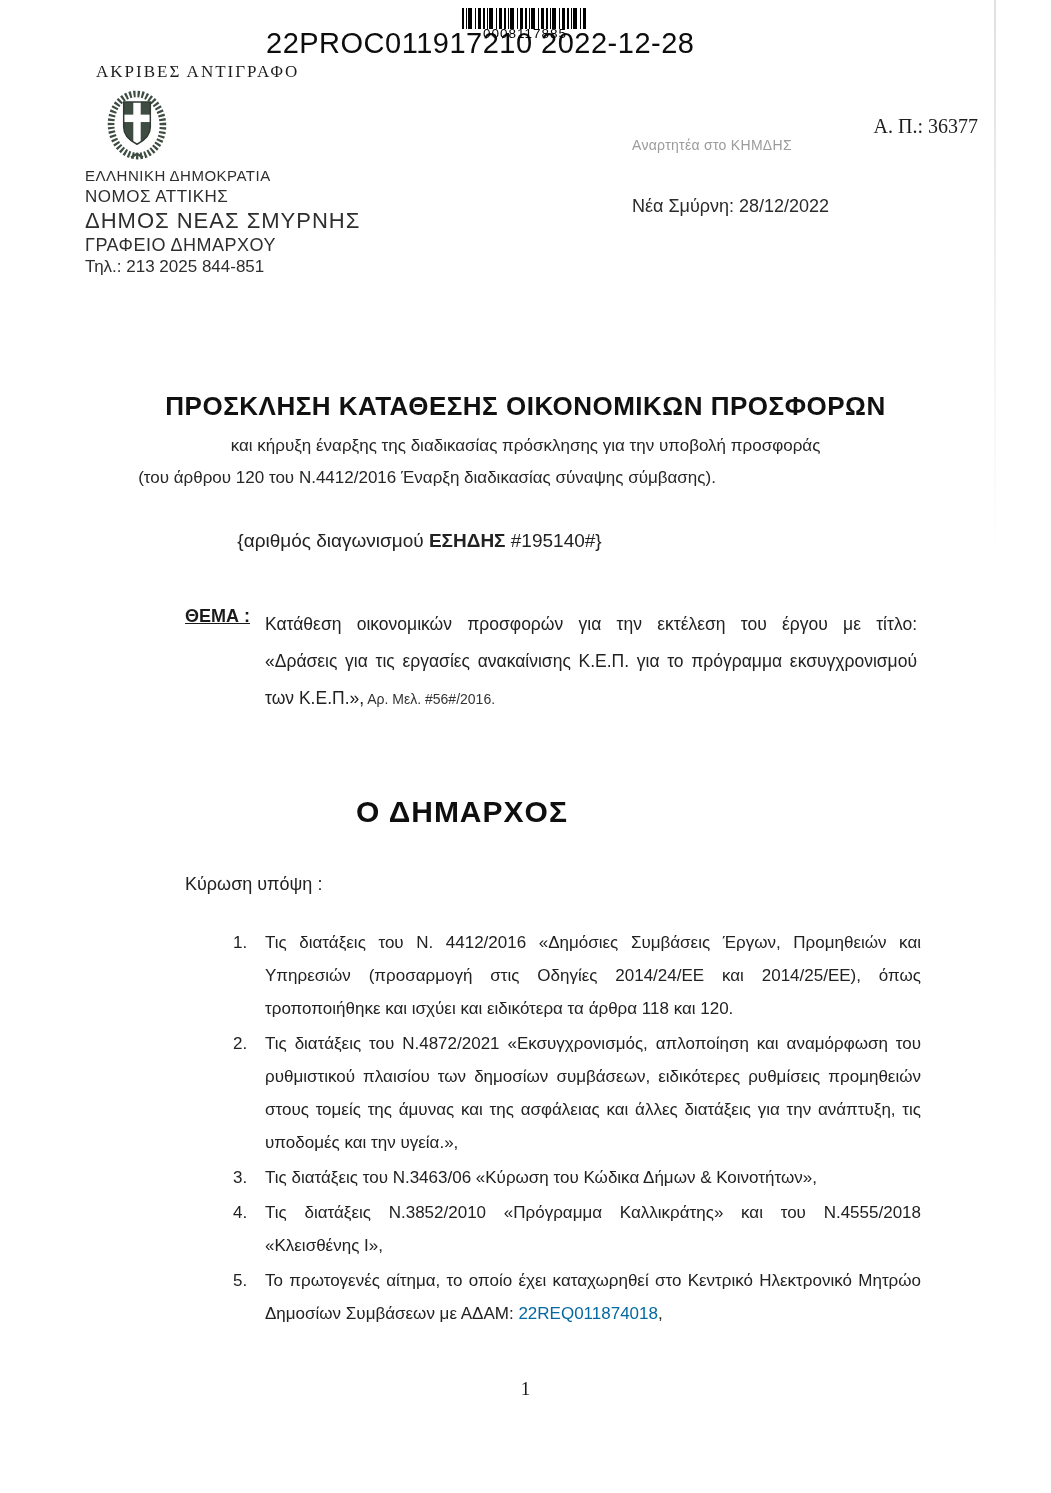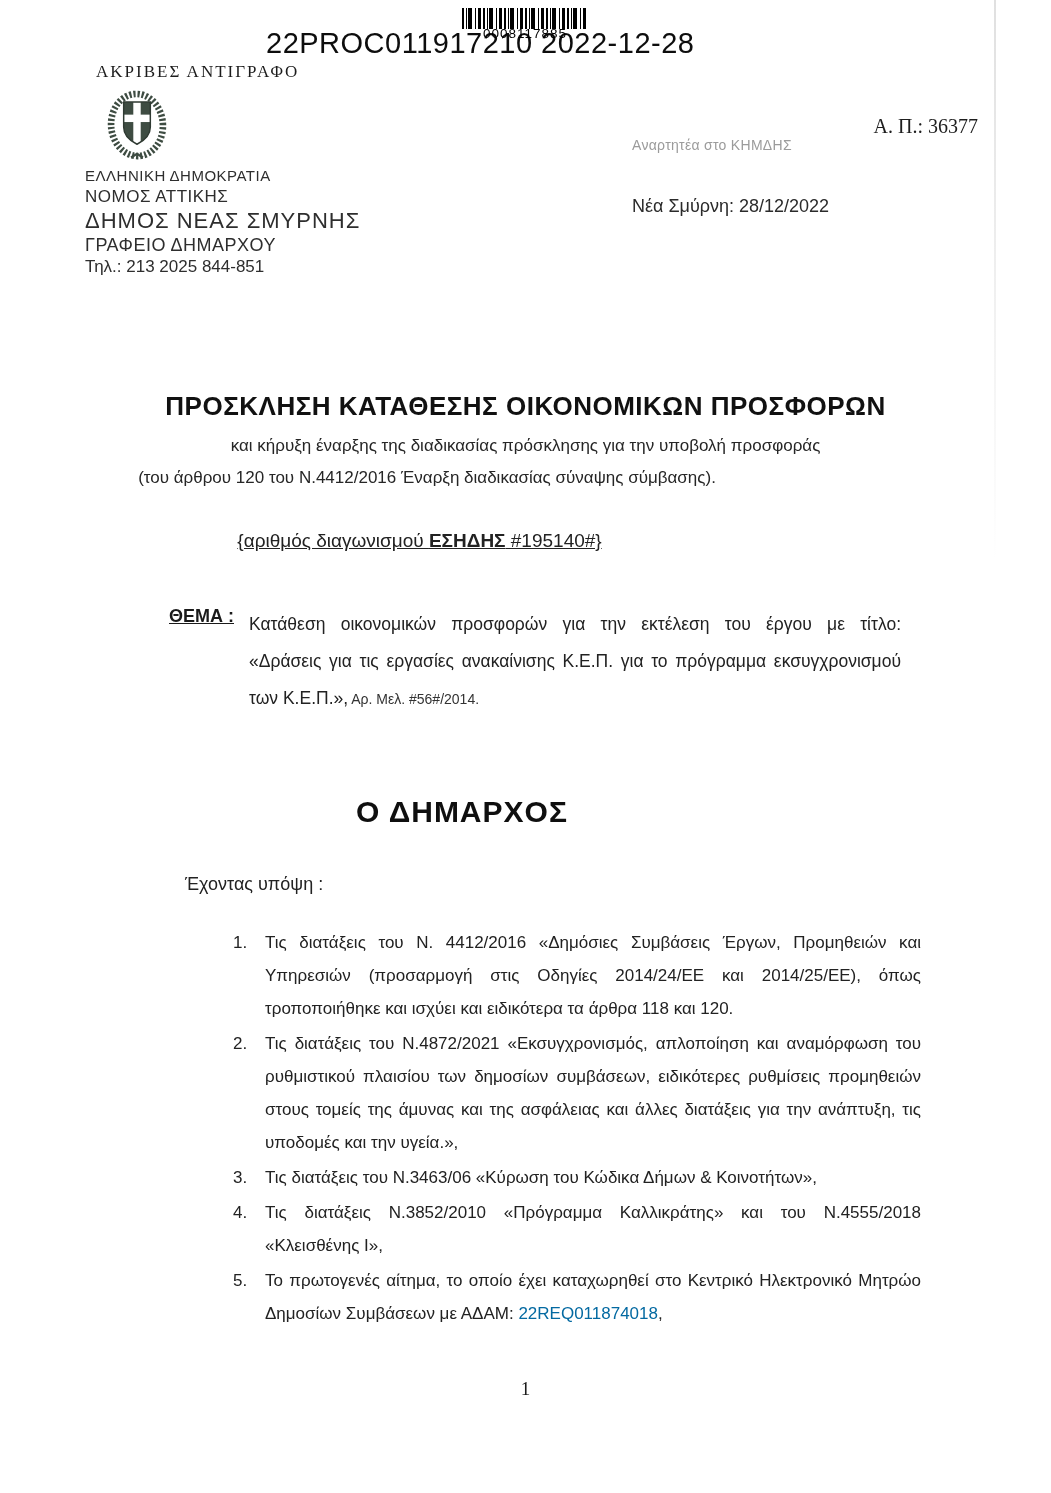--- a/index.html
+++ b/index.html
@@ -67,25 +67,25 @@
   .place-date { left: 632px; top: 196px; font-size: 18px; color: #2b2b2b; }
 
   
   .doc-title {
     left: 0; top: 391px; width: 1051px; text-align: center;
     font-size: 26px; font-weight: bold; color: #111; letter-spacing: .5px;
   }
   .doc-sub1 { left: 0; top: 436px; width: 1051px; text-align: center; font-size: 17px; color: #262626; }
   .doc-sub2 { left: 0; top: 468px; width: 854px; text-align: center; font-size: 17px; color: #262626; }
 
-  .tender-line { left: 0; top: 530px; width: 839px; text-align: center; font-size: 19px; color: #222; text-decoration: underline; }
+  .tender-line { left: 0; top: 530px; width: 839px; text-align: center; font-size: 19px; color: #222; }
   .tender-line .sys { font-weight: bold; }
 
   
-  .subject { left: 169px; top: 606px; width: 732px; display: flex; }
+  .subject { left: 185px; top: 606px; width: 732px; display: flex; }
   .subject-label {
     width: 80px; flex: none; font-size: 18px; font-weight: bold;
     text-decoration: underline; color: #1a1a1a;
   }
   .subject-body { flex: 1; font-size: 17.5px; line-height: 37px; color: #222; }
   .subject-intro { display: block; text-align: justify; text-align-last: justify; }
   .subject-rest { display: block; text-align: justify; }
   .subject-bold { font-weight: normal; }
   .subject-ref { font-size: 14px; color: #333; }
 
@@ -157,26 +157,26 @@
   <div class="abs doc-sub1">και κήρυξη έναρξης της διαδικασίας πρόσκλησης για την υποβολή προσφοράς</div>
   <div class="abs doc-title">ΠΡΟΣΚΛΗΣΗ ΚΑΤΑΘΕΣΗΣ ΟΙΚΟΝΟΜΙΚΩΝ ΠΡΟΣΦΟΡΩΝ</div>
   <div class="abs doc-sub2">(του άρθρου 120  του Ν.4412/2016 Έναρξη διαδικασίας σύναψης σύμβασης).</div>
 
   <div class="abs tender-line"><span>{αριθμός διαγωνισμού </span><span class="sys">ΕΣΗΔΗΣ</span><span>  #195140#}</span></div>
 
   <div class="abs subject">
     <div class="subject-label">ΘΕΜΑ :</div>
     <div class="subject-body">
       <span class="subject-intro">Κατάθεση οικονομικών προσφορών για την εκτέλεση του έργου με τίτλο:</span>
-      <span class="subject-rest"><span class="subject-bold">«Δράσεις για τις εργασίες ανακαίνισης Κ.Ε.Π. για το πρόγραμμα εκσυγχρονισμού των Κ.Ε.Π.»,</span><span class="subject-ref"> Αρ. Μελ. #56#/2014.</span></span>
+      <span class="subject-rest"><span class="subject-bold">«Δράσεις για τις εργασίες ανακαίνισης Κ.Ε.Π. για το πρόγραμμα εκσυγχρονισμού των Κ.Ε.Π.»,</span><span class="subject-ref"> Αρ. Μελ. #56#/2016.</span></span>
     </div>
   </div>
 
   <div class="abs mayor-heading">Ο ΔΗΜΑΡΧΟΣ</div>
-  <div class="abs having-regard">Έχοντας υπόψη :</div>
+  <div class="abs having-regard">Κύρωση υπόψη :</div>
 
   <div class="abs legal-list">
     <div class="legal-item">
       <div class="legal-num">1.</div>
       <div class="legal-text">Τις διατάξεις του Ν. 4412/2016 «Δημόσιες Συμβάσεις Έργων, Προμηθειών και Υπηρεσιών (προσαρμογή στις Οδηγίες 2014/24/ΕΕ και 2014/25/ΕΕ), όπως τροποποιήθηκε και ισχύει και ειδικότερα τα άρθρα 118 και 120.</div>
     </div>
     <div class="legal-item">
       <div class="legal-num">2.</div>
       <div class="legal-text">Τις διατάξεις του Ν.4872/2021 «Εκσυγχρονισμός, απλοποίηση και αναμόρφωση του ρυθμιστικού πλαισίου των δημοσίων συμβάσεων, ειδικότερες ρυθμίσεις προμηθειών στους τομείς της άμυνας και της ασφάλειας και άλλες διατάξεις για την ανάπτυξη, τις υποδομές και την υγεία.»,</div>
     </div>

